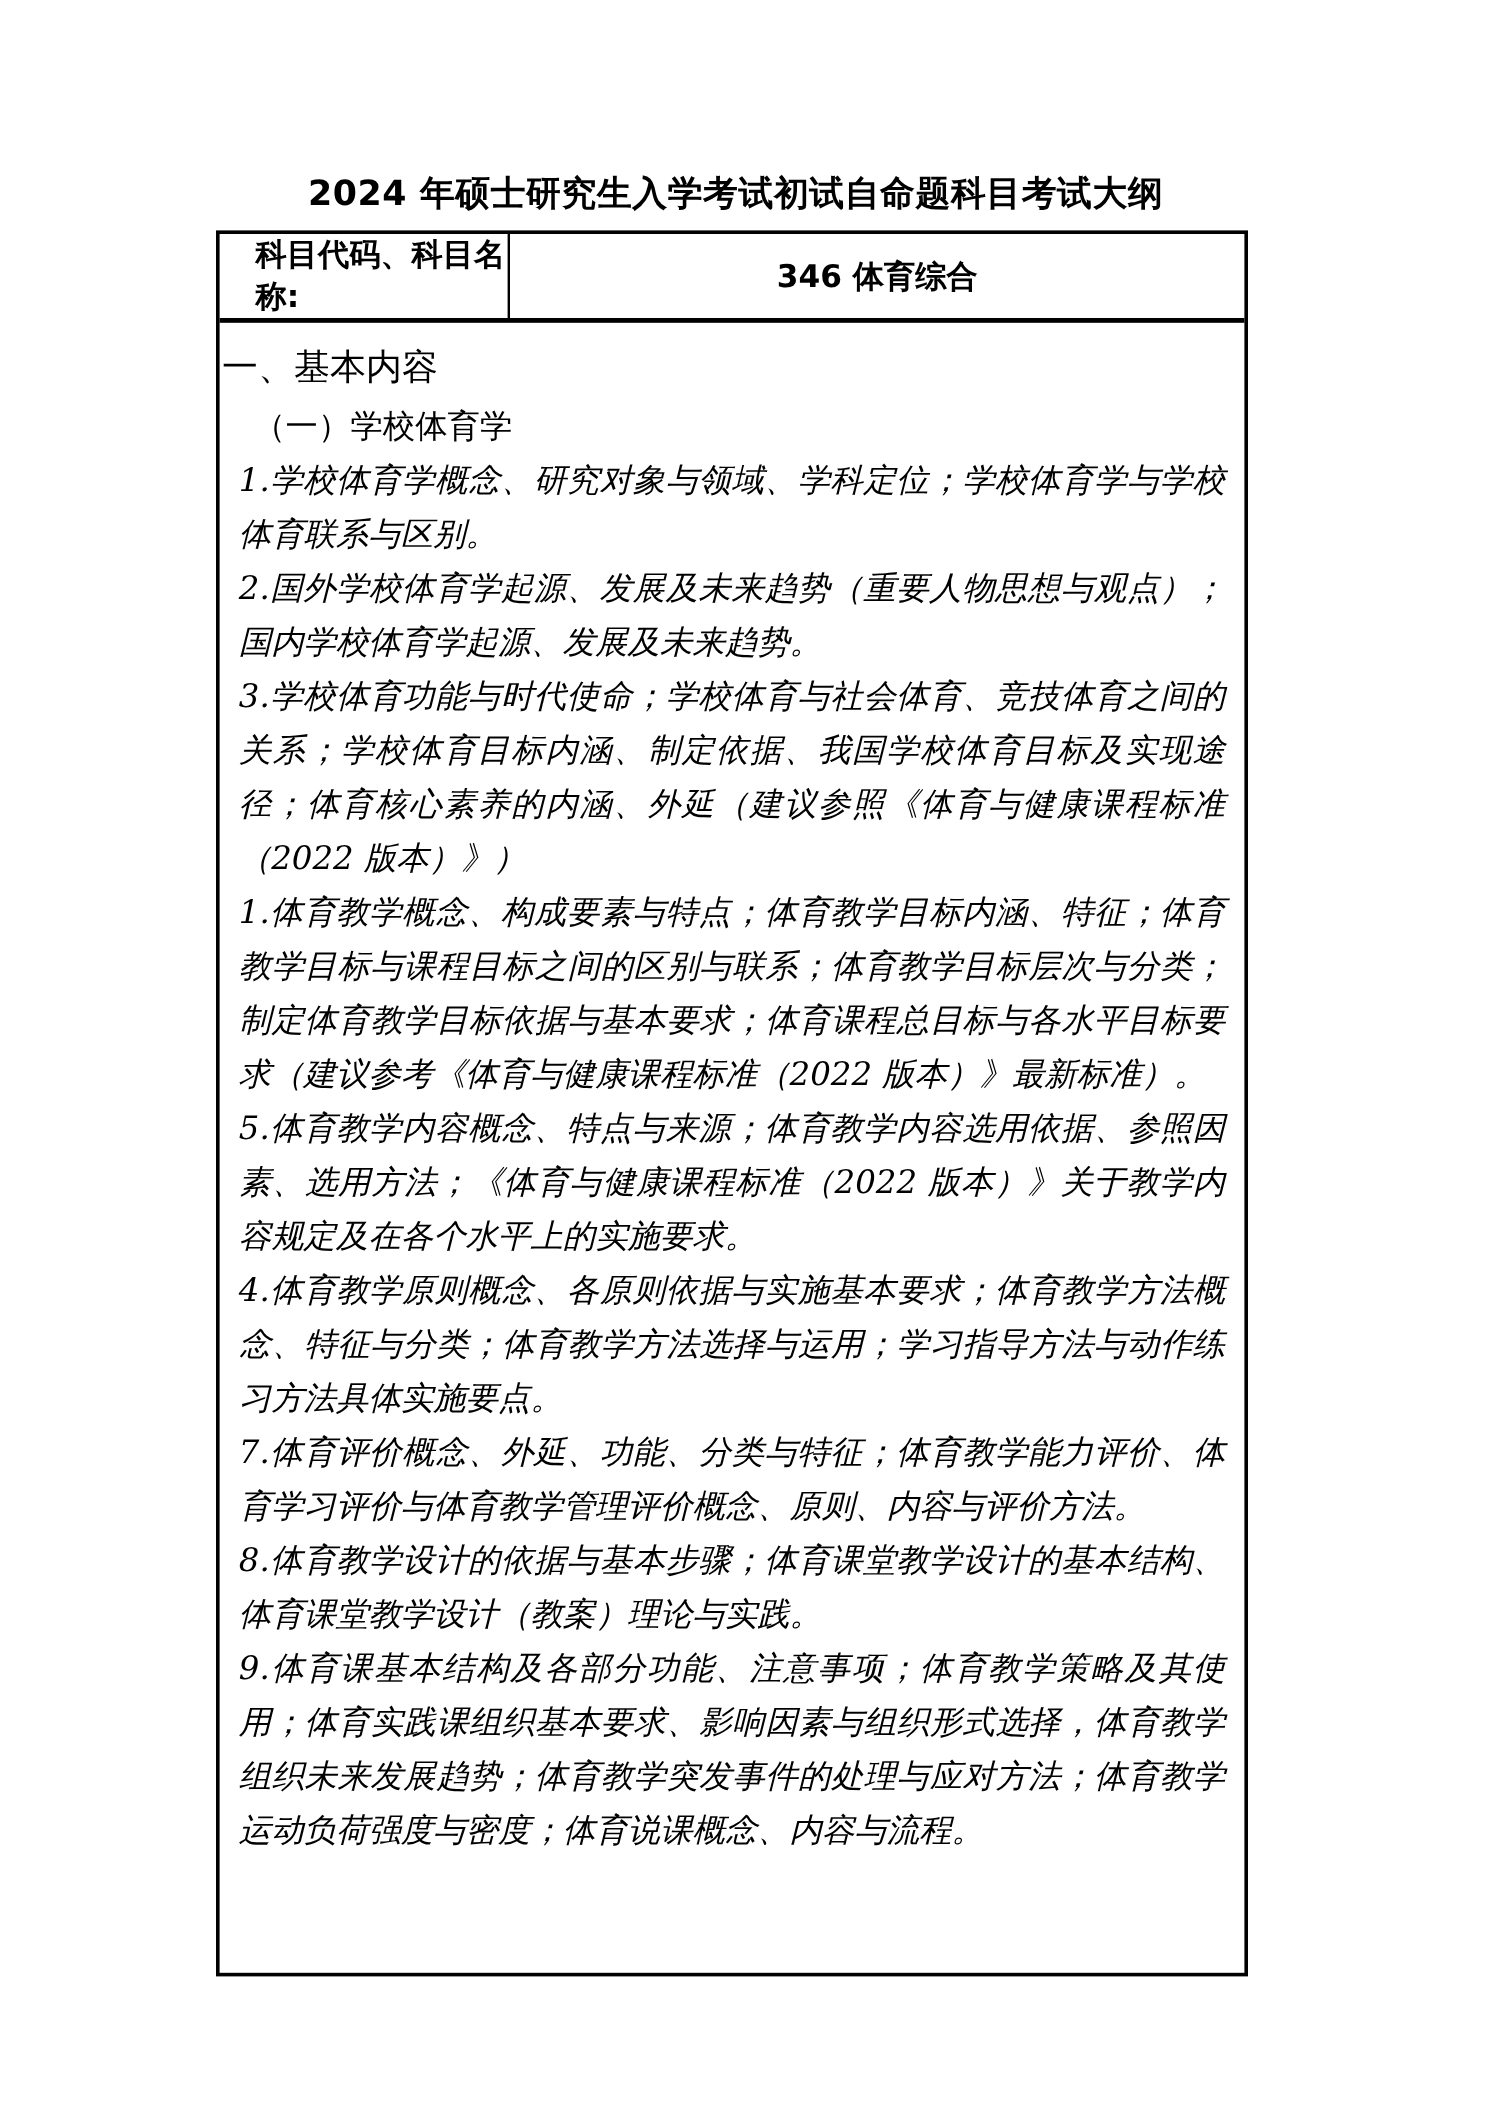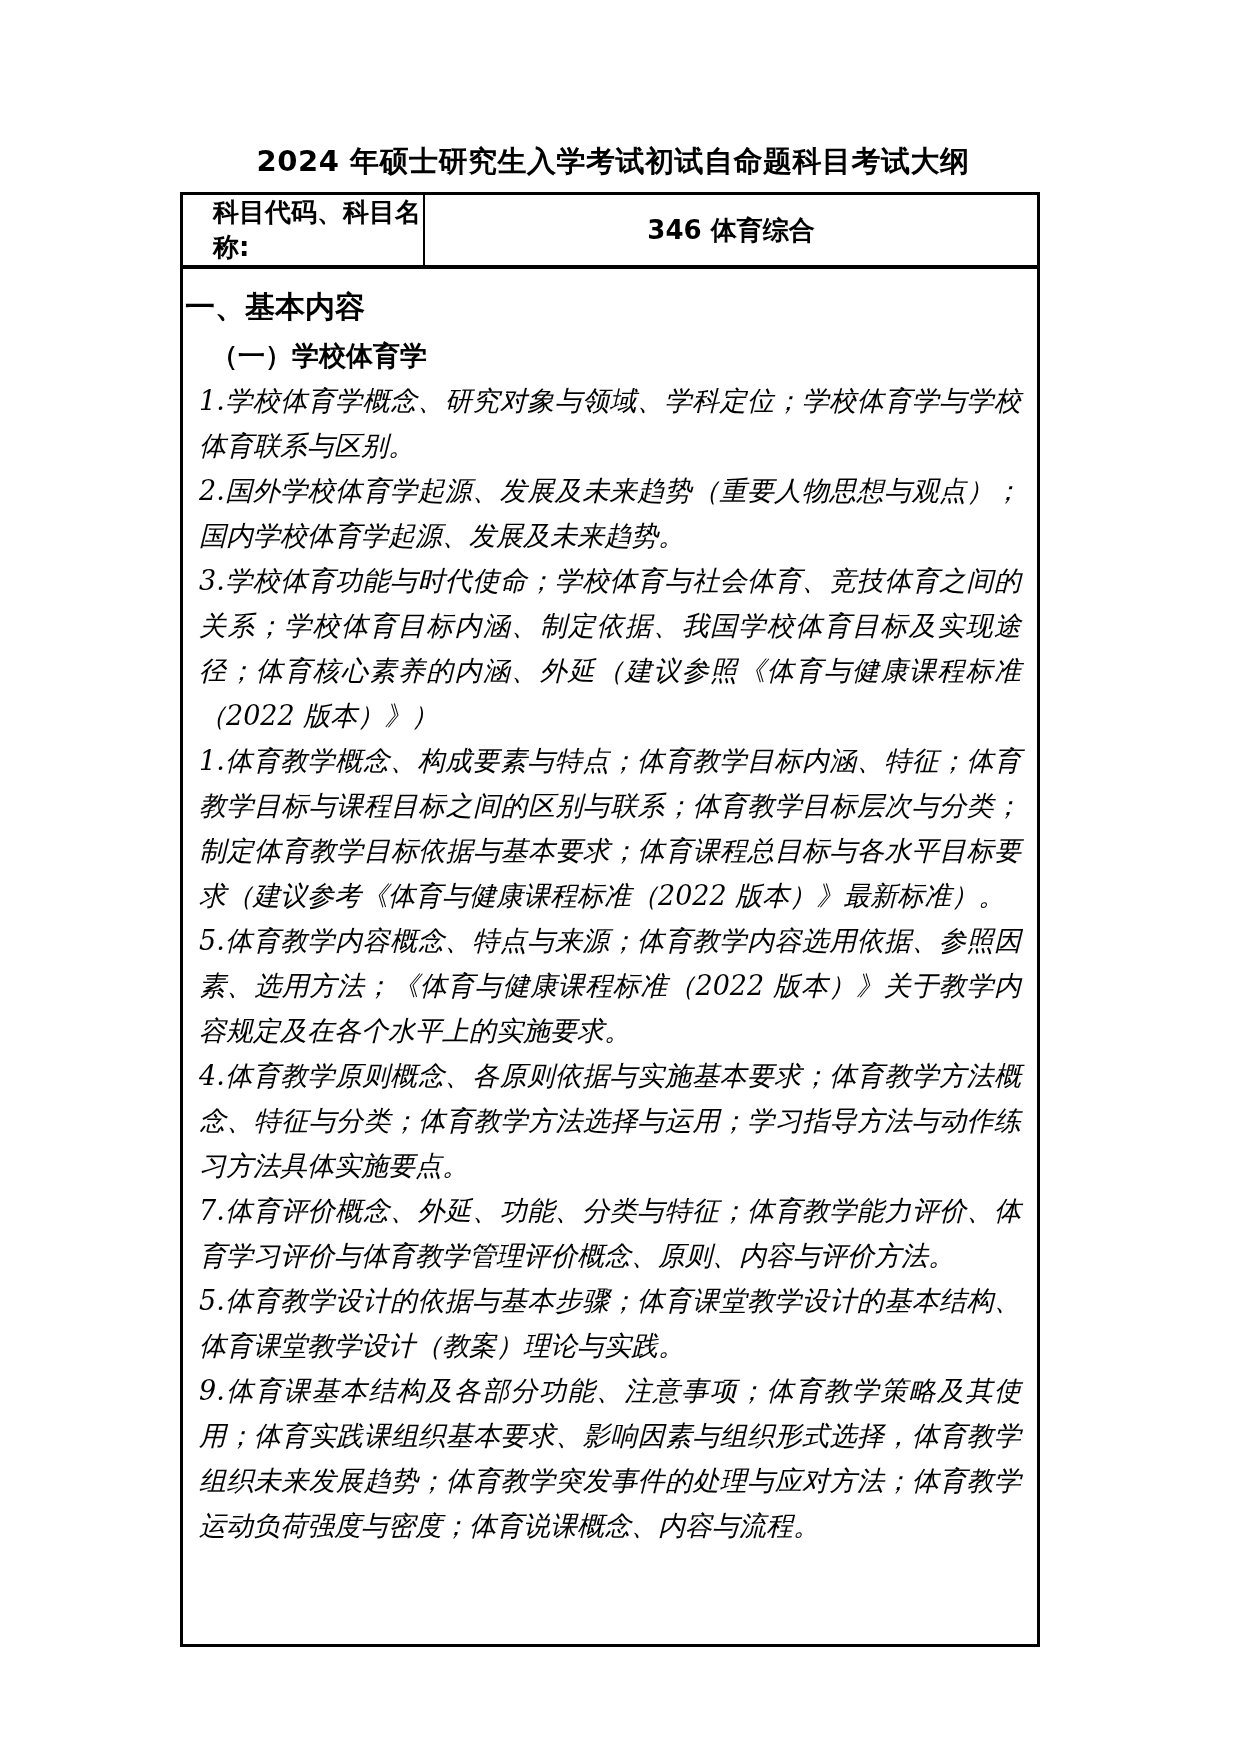--- a/index.html
+++ b/index.html
@@ -58,31 +58,30 @@
     flex: 1;
     justify-content: center;
     border-radius: 23px;
   }
   .body-cell {
     padding: 12px 16px 96px 16px;
     box-sizing: border-box;
   }
   .section-heading {
     font-size: 30px;
-    font-weight: bold;
+    font-weight: normal;
     line-height: 52px;
     margin-left: -14px;
     font-family: "DejaVu Sans", "Liberation Sans", sans-serif;
   }
   .subsection-heading {
     font-size: 27px;
     line-height: 45px;
     padding-left: 12px;
     font-family: "DejaVu Serif", "Liberation Serif", serif;
-    font-weight: bold;
   }
   .item {
     margin: 0;
     font-size: 27px;
     line-height: 45px;
     text-align: justify;
     font-family: "DejaVu Serif", "Liberation Serif", serif;
     font-style: italic;
   }
 </style>
@@ -106,19 +105,19 @@
 
         <div class="subsection-heading">（一）学校体育学</div>
 
         <p class="item">1.学校体育学概念、研究对象与领域、学科定位；学校体育学与学校体育联系与区别。</p>
         <p class="item">2.国外学校体育学起源、发展及未来趋势（重要人物思想与观点）；国内学校体育学起源、发展及未来趋势。</p>
         <p class="item">3.学校体育功能与时代使命；学校体育与社会体育、竞技体育之间的关系；学校体育目标内涵、制定依据、我国学校体育目标及实现途径；体育核心素养的内涵、外延（建议参照《体育与健康课程标准（2022 版本）》）</p>
         <p class="item">1.体育教学概念、构成要素与特点；体育教学目标内涵、特征；体育教学目标与课程目标之间的区别与联系；体育教学目标层次与分类；制定体育教学目标依据与基本要求；体育课程总目标与各水平目标要求（建议参考《体育与健康课程标准（2022 版本）》最新标准）。</p>
         <p class="item">5.体育教学内容概念、特点与来源；体育教学内容选用依据、参照因素、选用方法；《体育与健康课程标准（2022 版本）》关于教学内容规定及在各个水平上的实施要求。</p>
         <p class="item">4.体育教学原则概念、各原则依据与实施基本要求；体育教学方法概念、特征与分类；体育教学方法选择与运用；学习指导方法与动作练习方法具体实施要点。</p>
         <p class="item">7.体育评价概念、外延、功能、分类与特征；体育教学能力评价、体育学习评价与体育教学管理评价概念、原则、内容与评价方法。</p>
-        <p class="item">5.体育教学设计的依据与基本步骤；体育课堂教学设计的基本结构、体育课堂教学设计（教案）理论与实践。</p>
+        <p class="item">8.体育教学设计的依据与基本步骤；体育课堂教学设计的基本结构、体育课堂教学设计（教案）理论与实践。</p>
         <p class="item">9.体育课基本结构及各部分功能、注意事项；体育教学策略及其使用；体育实践课组织基本要求、影响因素与组织形式选择，体育教学组织未来发展趋势；体育教学突发事件的处理与应对方法；体育教学运动负荷强度与密度；体育说课概念、内容与流程。</p>
       </div>
 
     </div>
   </div>
 </div>
 
 </body></html>

